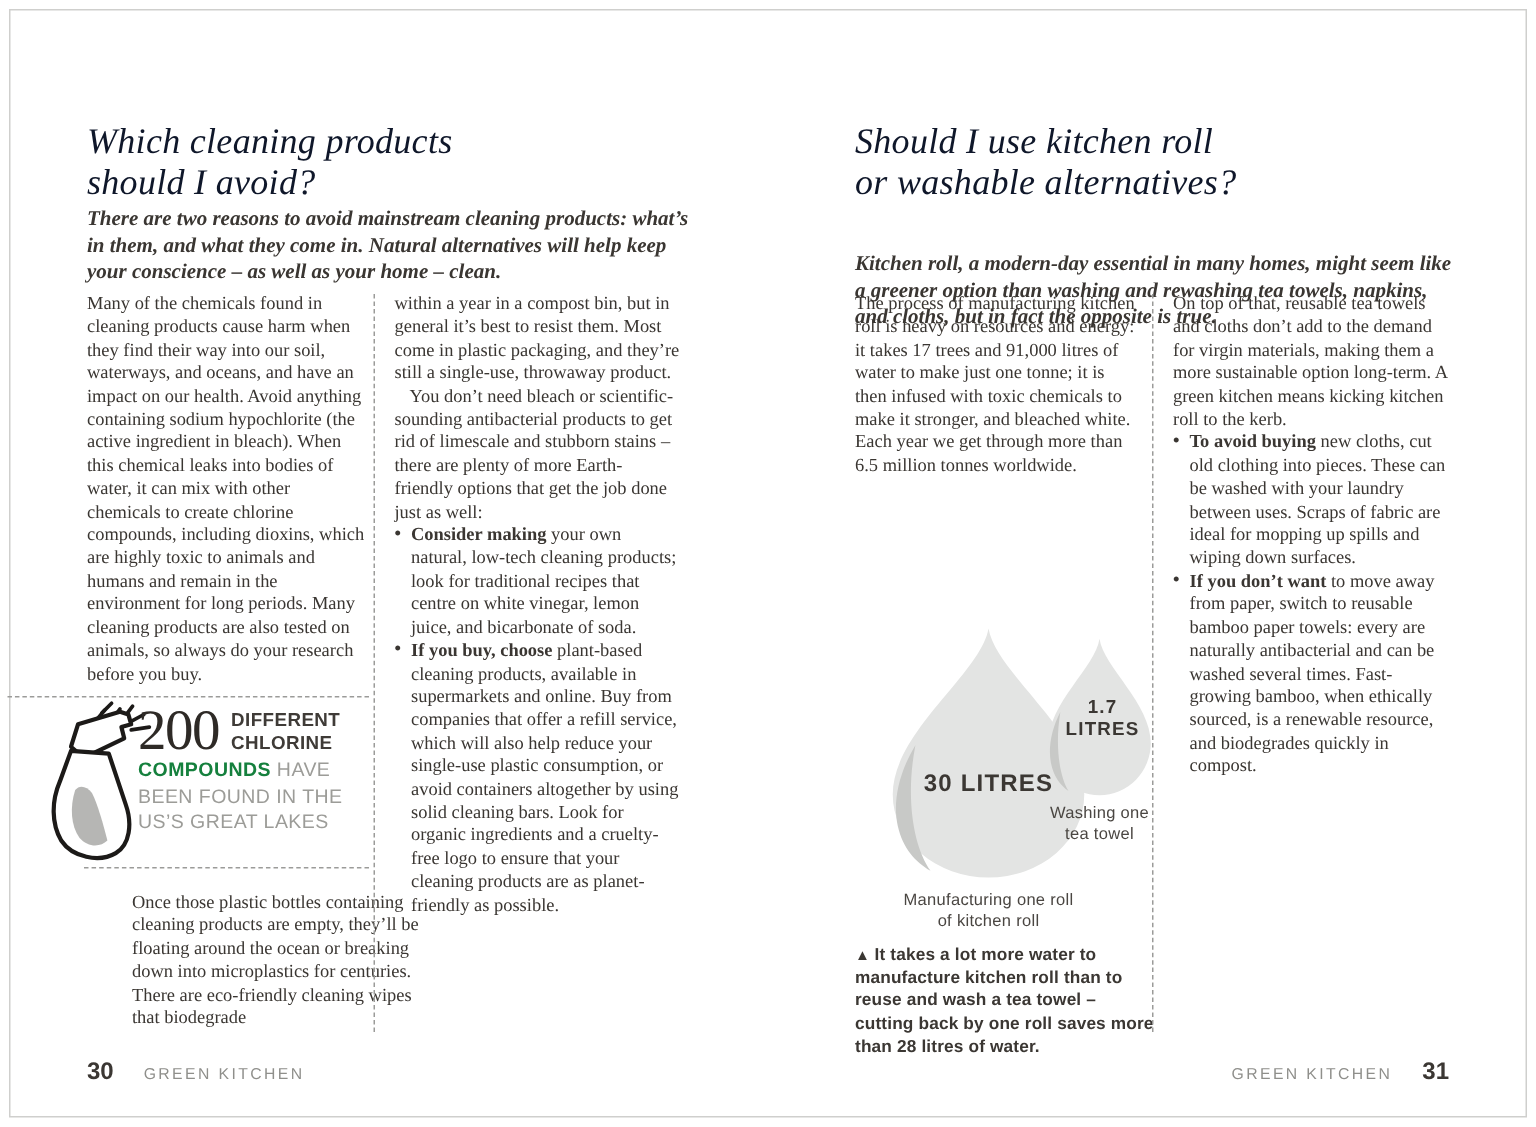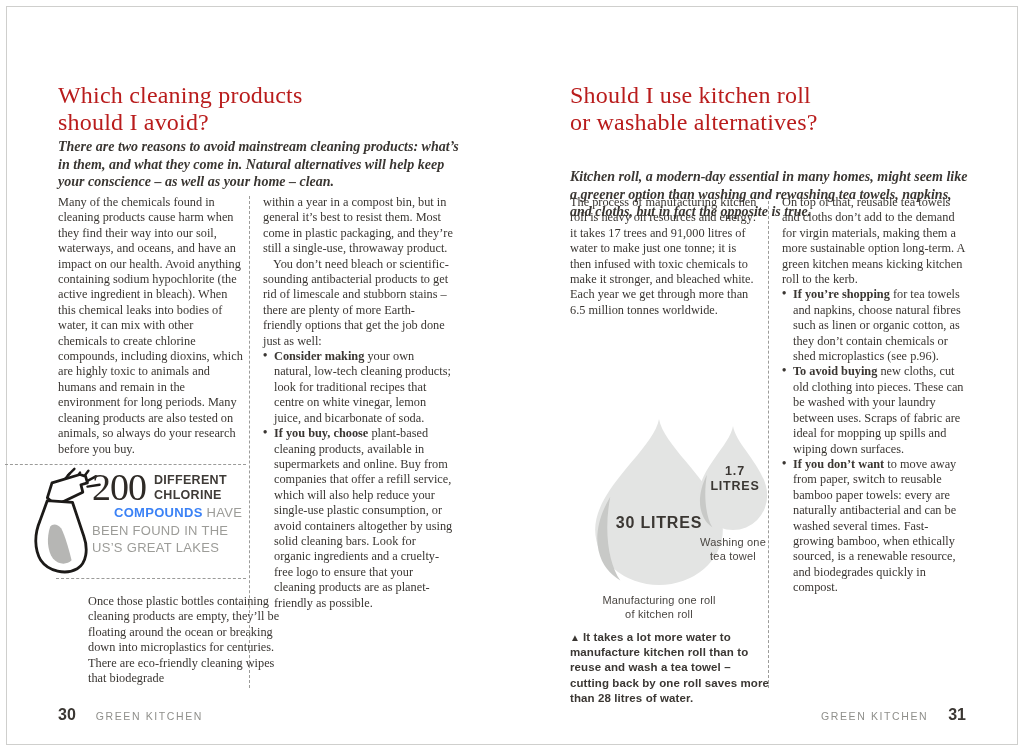--- a/index.html
+++ b/index.html
@@ -1,21 +1,21 @@
 <!DOCTYPE html>
 <html><head>
 <meta charset="utf-8">
 <style>
   html,body{margin:0;padding:0;background:#ffffff;}
   .canvas{position:relative;width:1024px;height:751px;background:#ffffff;overflow:hidden;
           font-family:"Liberation Serif",serif;color:#3a3632;}
   .frame{position:absolute;inset:6px;border:1px solid #cfcfcd;pointer-events:none;}
 
   
-  .h1{position:absolute;font-size:24px;line-height:27px;font-weight:400;color:#b91c1c;letter-spacing:.2px;}
+  .h1{position:absolute;font-size:24px;line-height:27px;font-weight:400;color:#0f172a;letter-spacing:.2px;font-style:italic;}
   .intro{position:absolute;font-size:14px;line-height:17.5px;font-style:italic;font-weight:700;color:#3a3632;}
 
   
   .col{position:absolute;font-size:12.3px;line-height:15.4px;color:#3a3632;text-align:left;}
   .col p{margin:0;}
   .col p.ind{text-indent:10px;}
   .col ul{margin:0;padding:0;list-style:none;}
   .col li{position:relative;padding-left:11px;}
   .col li::before{content:"\2022";position:absolute;left:0;top:-1px;font-weight:700;}
   .bl{font-weight:700;}
@@ -25,21 +25,21 @@
   .vdash{position:absolute;border-left:1px dashed #9b9b99;width:0;}
 
   
   .bottle{position:absolute;left:24px;top:466px;width:84px;height:114px;}
   .stat{position:absolute;left:92px;top:470px;width:158px;font-family:"Liberation Sans",sans-serif;}
   .stat .row{display:flex;align-items:flex-start;}
   .stat .val{font-family:"Liberation Serif",serif;font-size:38px;line-height:34px;color:#2e2a26;letter-spacing:-1px;}
   .stat .big-labels{margin-left:8px;padding-top:3px;font-size:12.5px;line-height:15px;font-weight:700;
                     color:#3f3b37;letter-spacing:.3px;}
   .stat .ln{font-size:13px;line-height:16.5px;letter-spacing:.3px;color:#9c9c98;margin-top:1px;}
-  .stat .ln .dark{font-weight:700;color:#3b82f6;margin-left:22px;}
+  .stat .ln .dark{font-weight:700;color:#15803d;}
 
   
   .droplet{position:absolute;}
   .drop-txt{position:absolute;font-family:"Liberation Sans",sans-serif;font-weight:700;color:#3b3733;
             text-align:center;letter-spacing:.8px;}
   .drop-label{position:absolute;font-family:"Liberation Sans",sans-serif;font-size:11px;line-height:13.5px;
               color:#4a4642;text-align:center;letter-spacing:.2px;}
   .caption{position:absolute;font-family:"Liberation Sans",sans-serif;font-size:11.5px;line-height:15.2px;
            font-weight:700;color:#3b3733;letter-spacing:.1px;}
   .caption .marker{font-size:10px;margin-right:3px;}
@@ -157,21 +157,20 @@
 
   <div class="caption" style="left:570px;top:630px;width:200px;">
     <span class="marker">▲</span><span>It takes a lot more water to manufacture kitchen roll than to reuse and wash a tea towel – cutting back by one roll saves more than 28 litres of water.</span>
   </div>
 
   <div class="vdash" style="left:768px;top:196px;height:492px;"></div>
 
   <div class="col" style="left:782px;top:195px;width:186px;">
     <p>On top of that, reusable tea towels and cloths don’t add to the demand for virgin materials, making them a more sustainable option long-term. A green kitchen means kicking kitchen roll to the kerb.</p>
     <ul>
-      <li><span class="bl">If you’re shopping</span><span> for tea towels and napkins, choose natural fibres such as linen or organic cotton, as they don’t contain chemicals or shed microplastics (see p.96).</span></li>
       <li><span class="bl">To avoid buying</span><span> new cloths, cut old clothing into pieces. These can be washed with your laundry between uses. Scraps of fabric are ideal for mopping up spills and wiping down surfaces.</span></li>
       <li><span class="bl">If you don’t want</span><span> to move away from paper, switch to reusable bamboo paper towels: every are naturally antibacterial and can be washed several times. Fast-growing bamboo, when ethically sourced, is a renewable resource, and biodegrades quickly in compost.</span></li>
     </ul>
   </div>
 
   <div class="footer fl">
     <span class="num">30</span><span class="gap"></span><span class="lbl">GREEN KITCHEN</span>
   </div>
   <div class="footer fr">
     <span class="lbl">GREEN KITCHEN</span><span class="gap"></span><span class="num">31</span>

